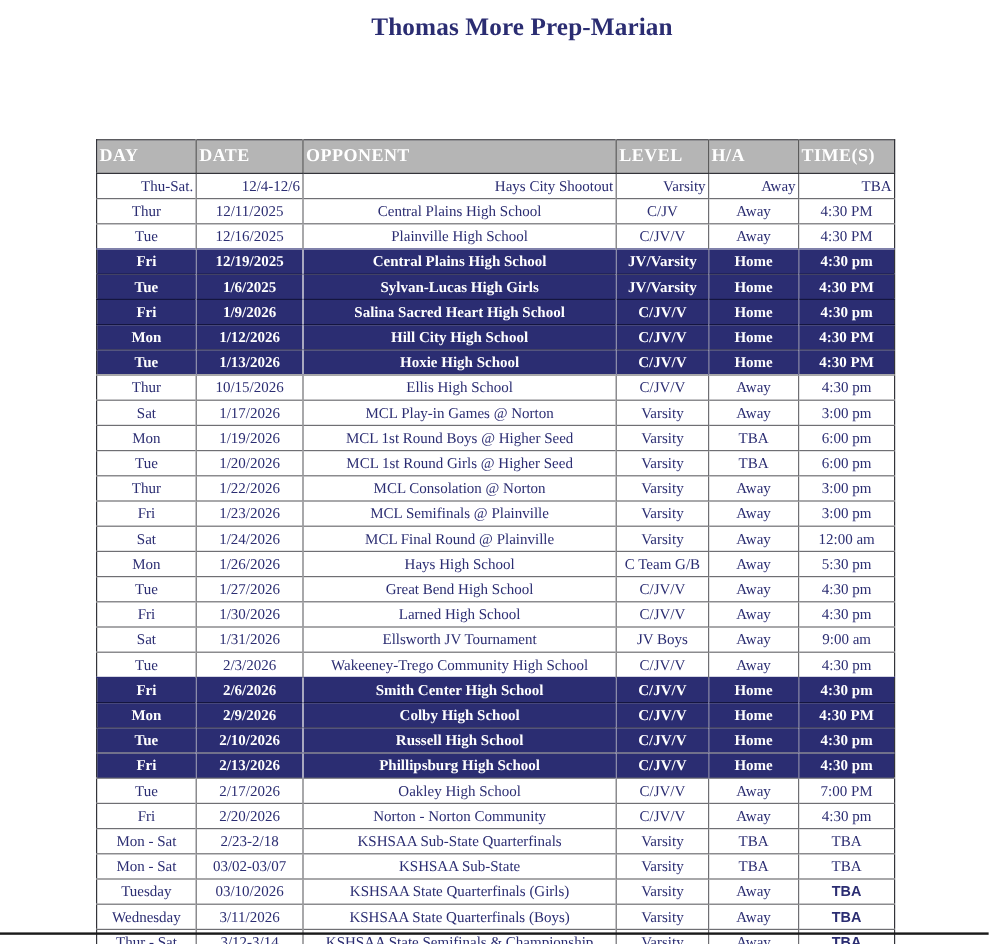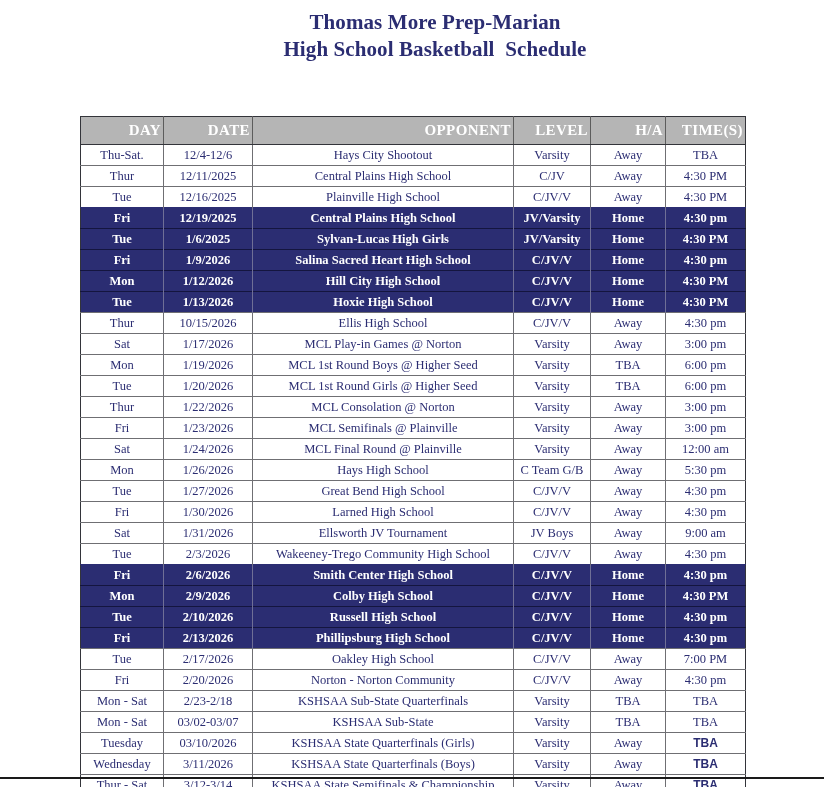--- a/index.html
+++ b/index.html
@@ -52,21 +52,21 @@
   table.schedule col.c-level  { width: 77px; }
   table.schedule col.c-ha     { width: 75px; }
   table.schedule col.c-time   { width: 80px; }
 
   thead th {
     background: #b5b5b5;
     color: #ffffff;
     font-size: 15px;
     font-weight: bold;
     height: 27px;
-    text-align: right;
+    text-align: left;
     vertical-align: middle;
     border-left: 1px solid #5c5c5c;
     border-right: 1px solid #5c5c5c;
     border-bottom: 1px solid #33343a;
     letter-spacing: 0.4px;
     padding: 0 2px;
   }
   thead th:first-child { border-left: none; }
   thead th:last-child  { border-right: none; }
 
@@ -78,21 +78,21 @@
     color: #2b2d72;
     border-top: 1px solid #6f6f73;
     border-left: 1px solid #6f6f73;
     border-right: 1px solid #6f6f73;
     padding: 0 2px;
     white-space: nowrap;
     overflow: hidden;
   }
   tbody td:first-child { border-left: none; }
   tbody td:last-child  { border-right: none; }
-  tbody tr:first-child td { border-top: none; }
+  tbody tr:first-child td { border-top: none; text-align: right; }
 
   tbody tr.home td {
     background: #2b2d72;
     color: #ffffff;
     font-weight: bold;
     border-top-color: #2b2d72;
     border-left-color: #6f6f96;
     border-right-color: #6f6f96;
   }
   tbody tr.home + tr.home td { border-top-color: #14153f; }
@@ -114,21 +114,20 @@
     border-top: 2px solid #1a1a1a;
   }
 </style>
 </head>
 <body>
 
 <div class="page">
 
   <div class="title-block">
     <span class="title-line">Thomas More Prep-Marian</span>
-    <span class="title-line">High School Basketball  Schedule</span>
   </div>
 
   <div class="table-wrap">
     <table class="schedule">
       <colgroup>
         <col class="c-day">
           <col class="c-date">
           <col class="c-opp">
         <col class="c-level">
           <col class="c-ha">

